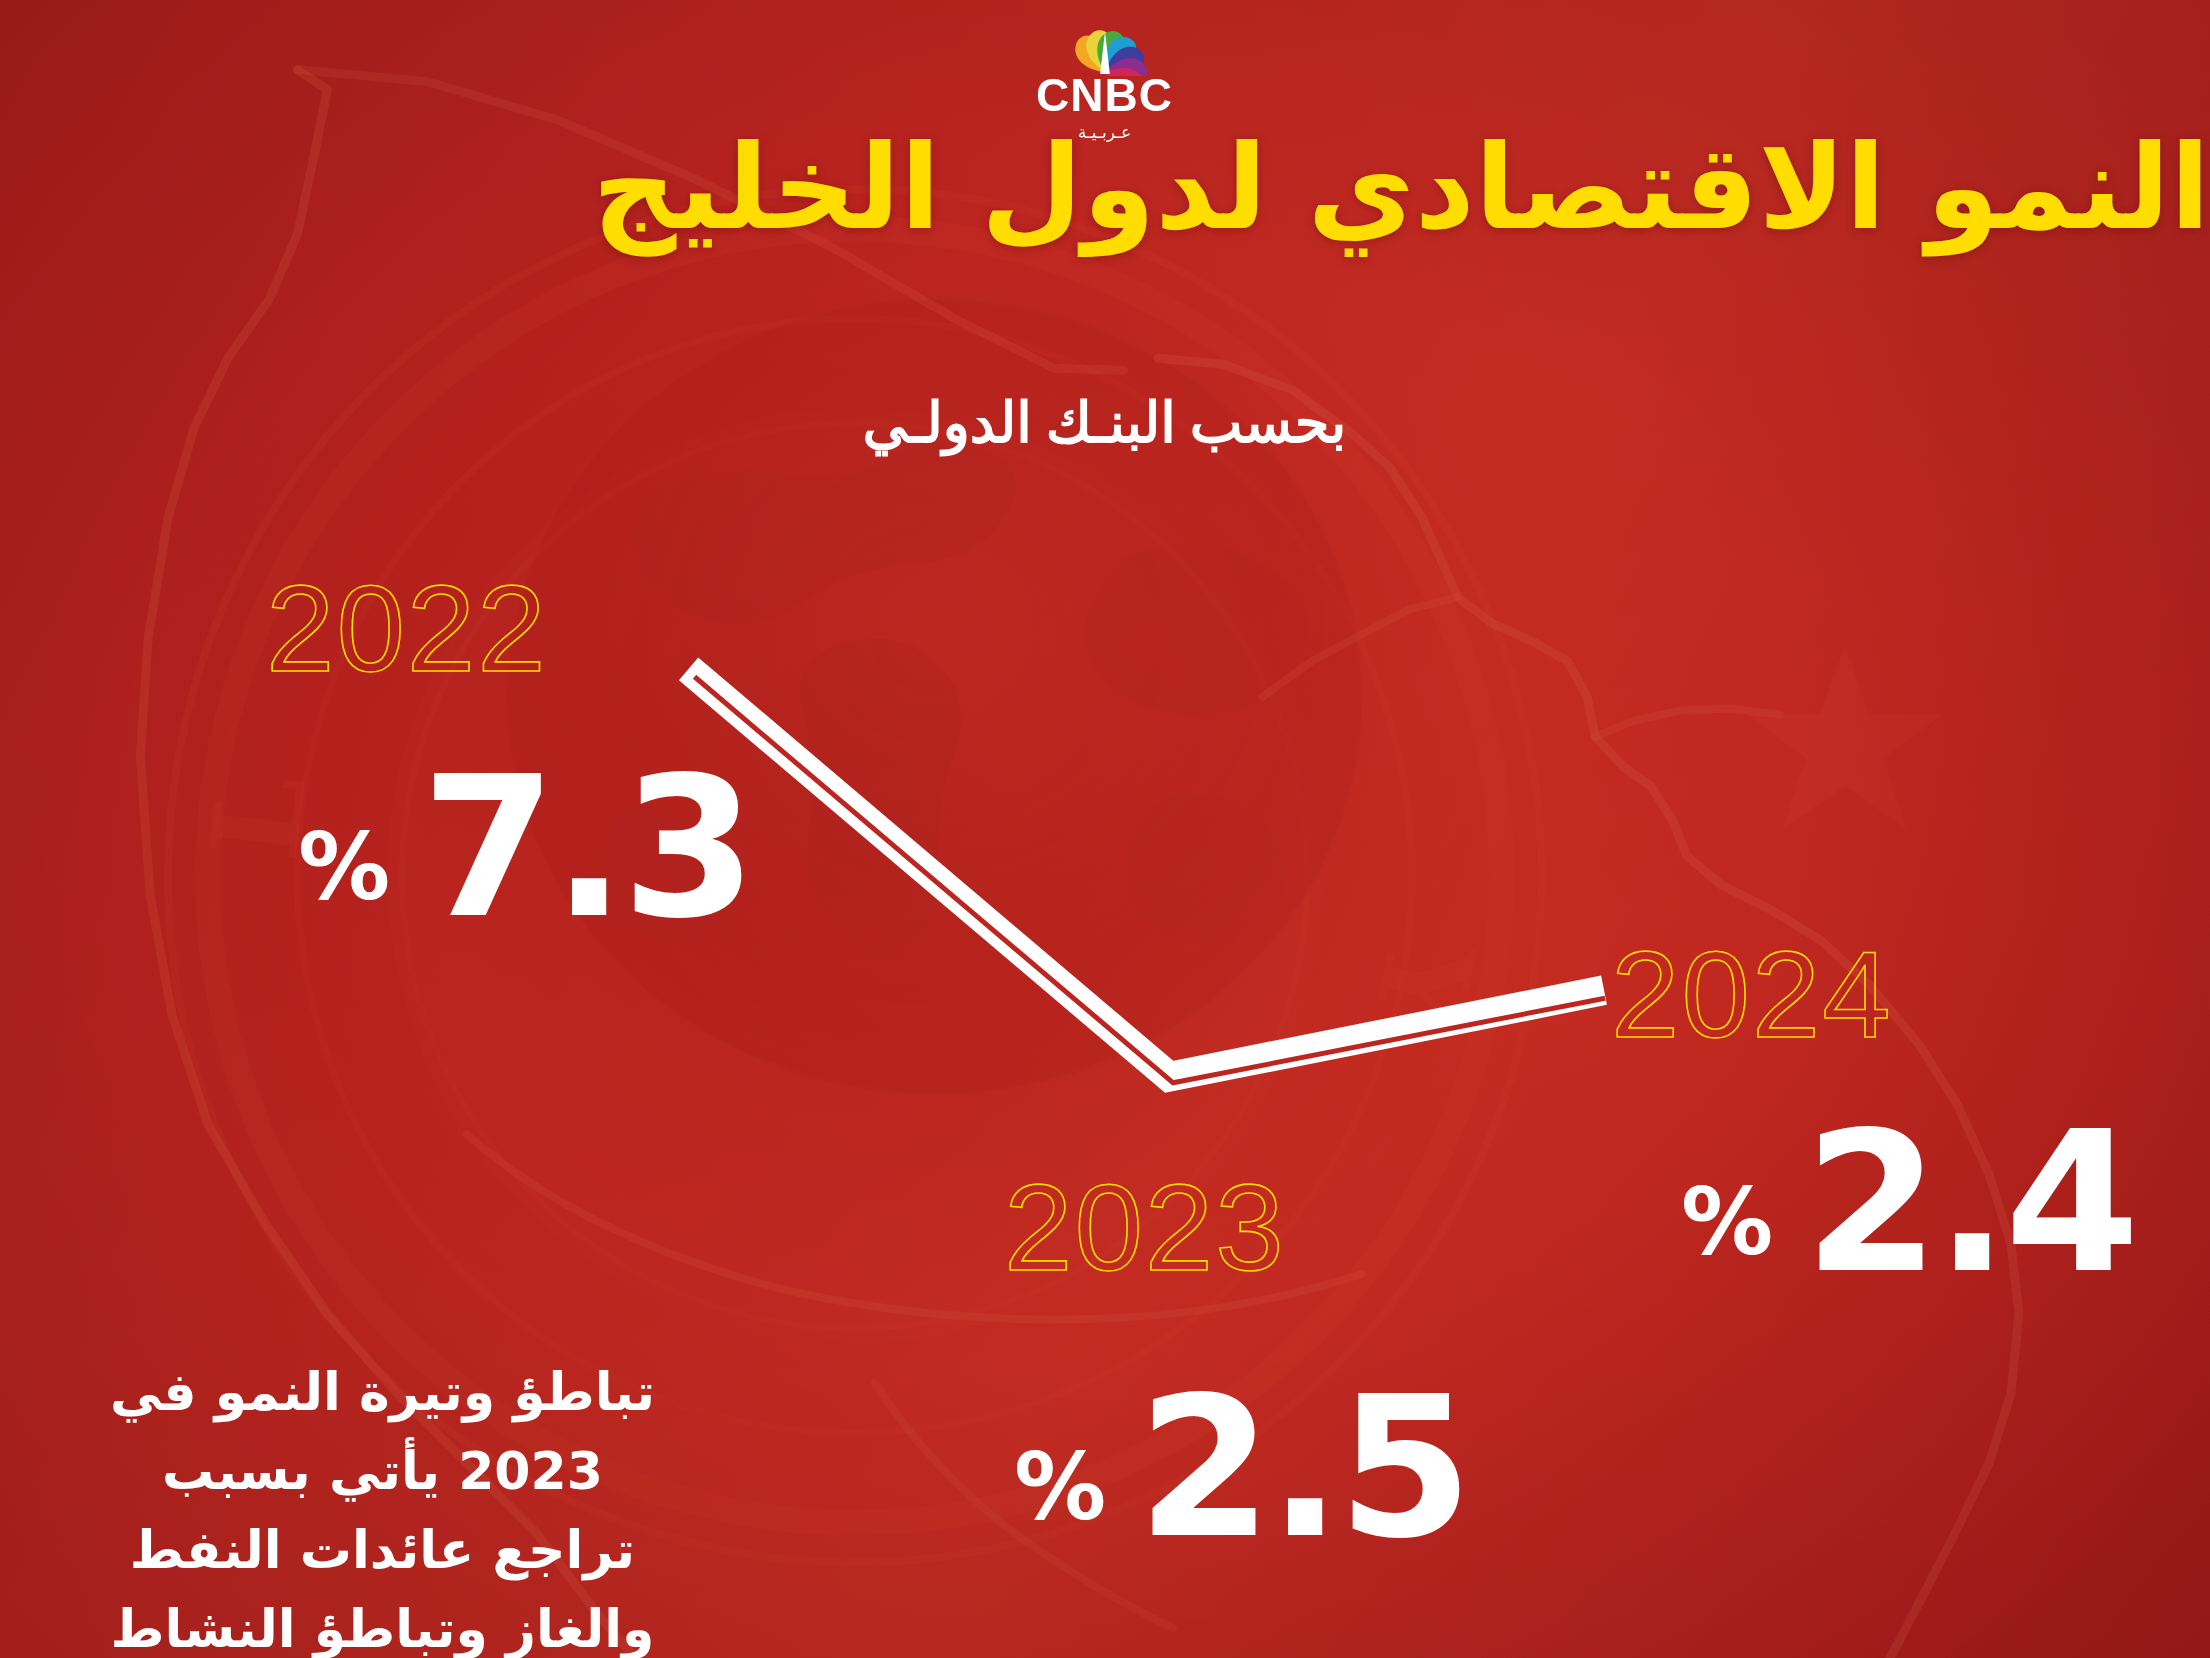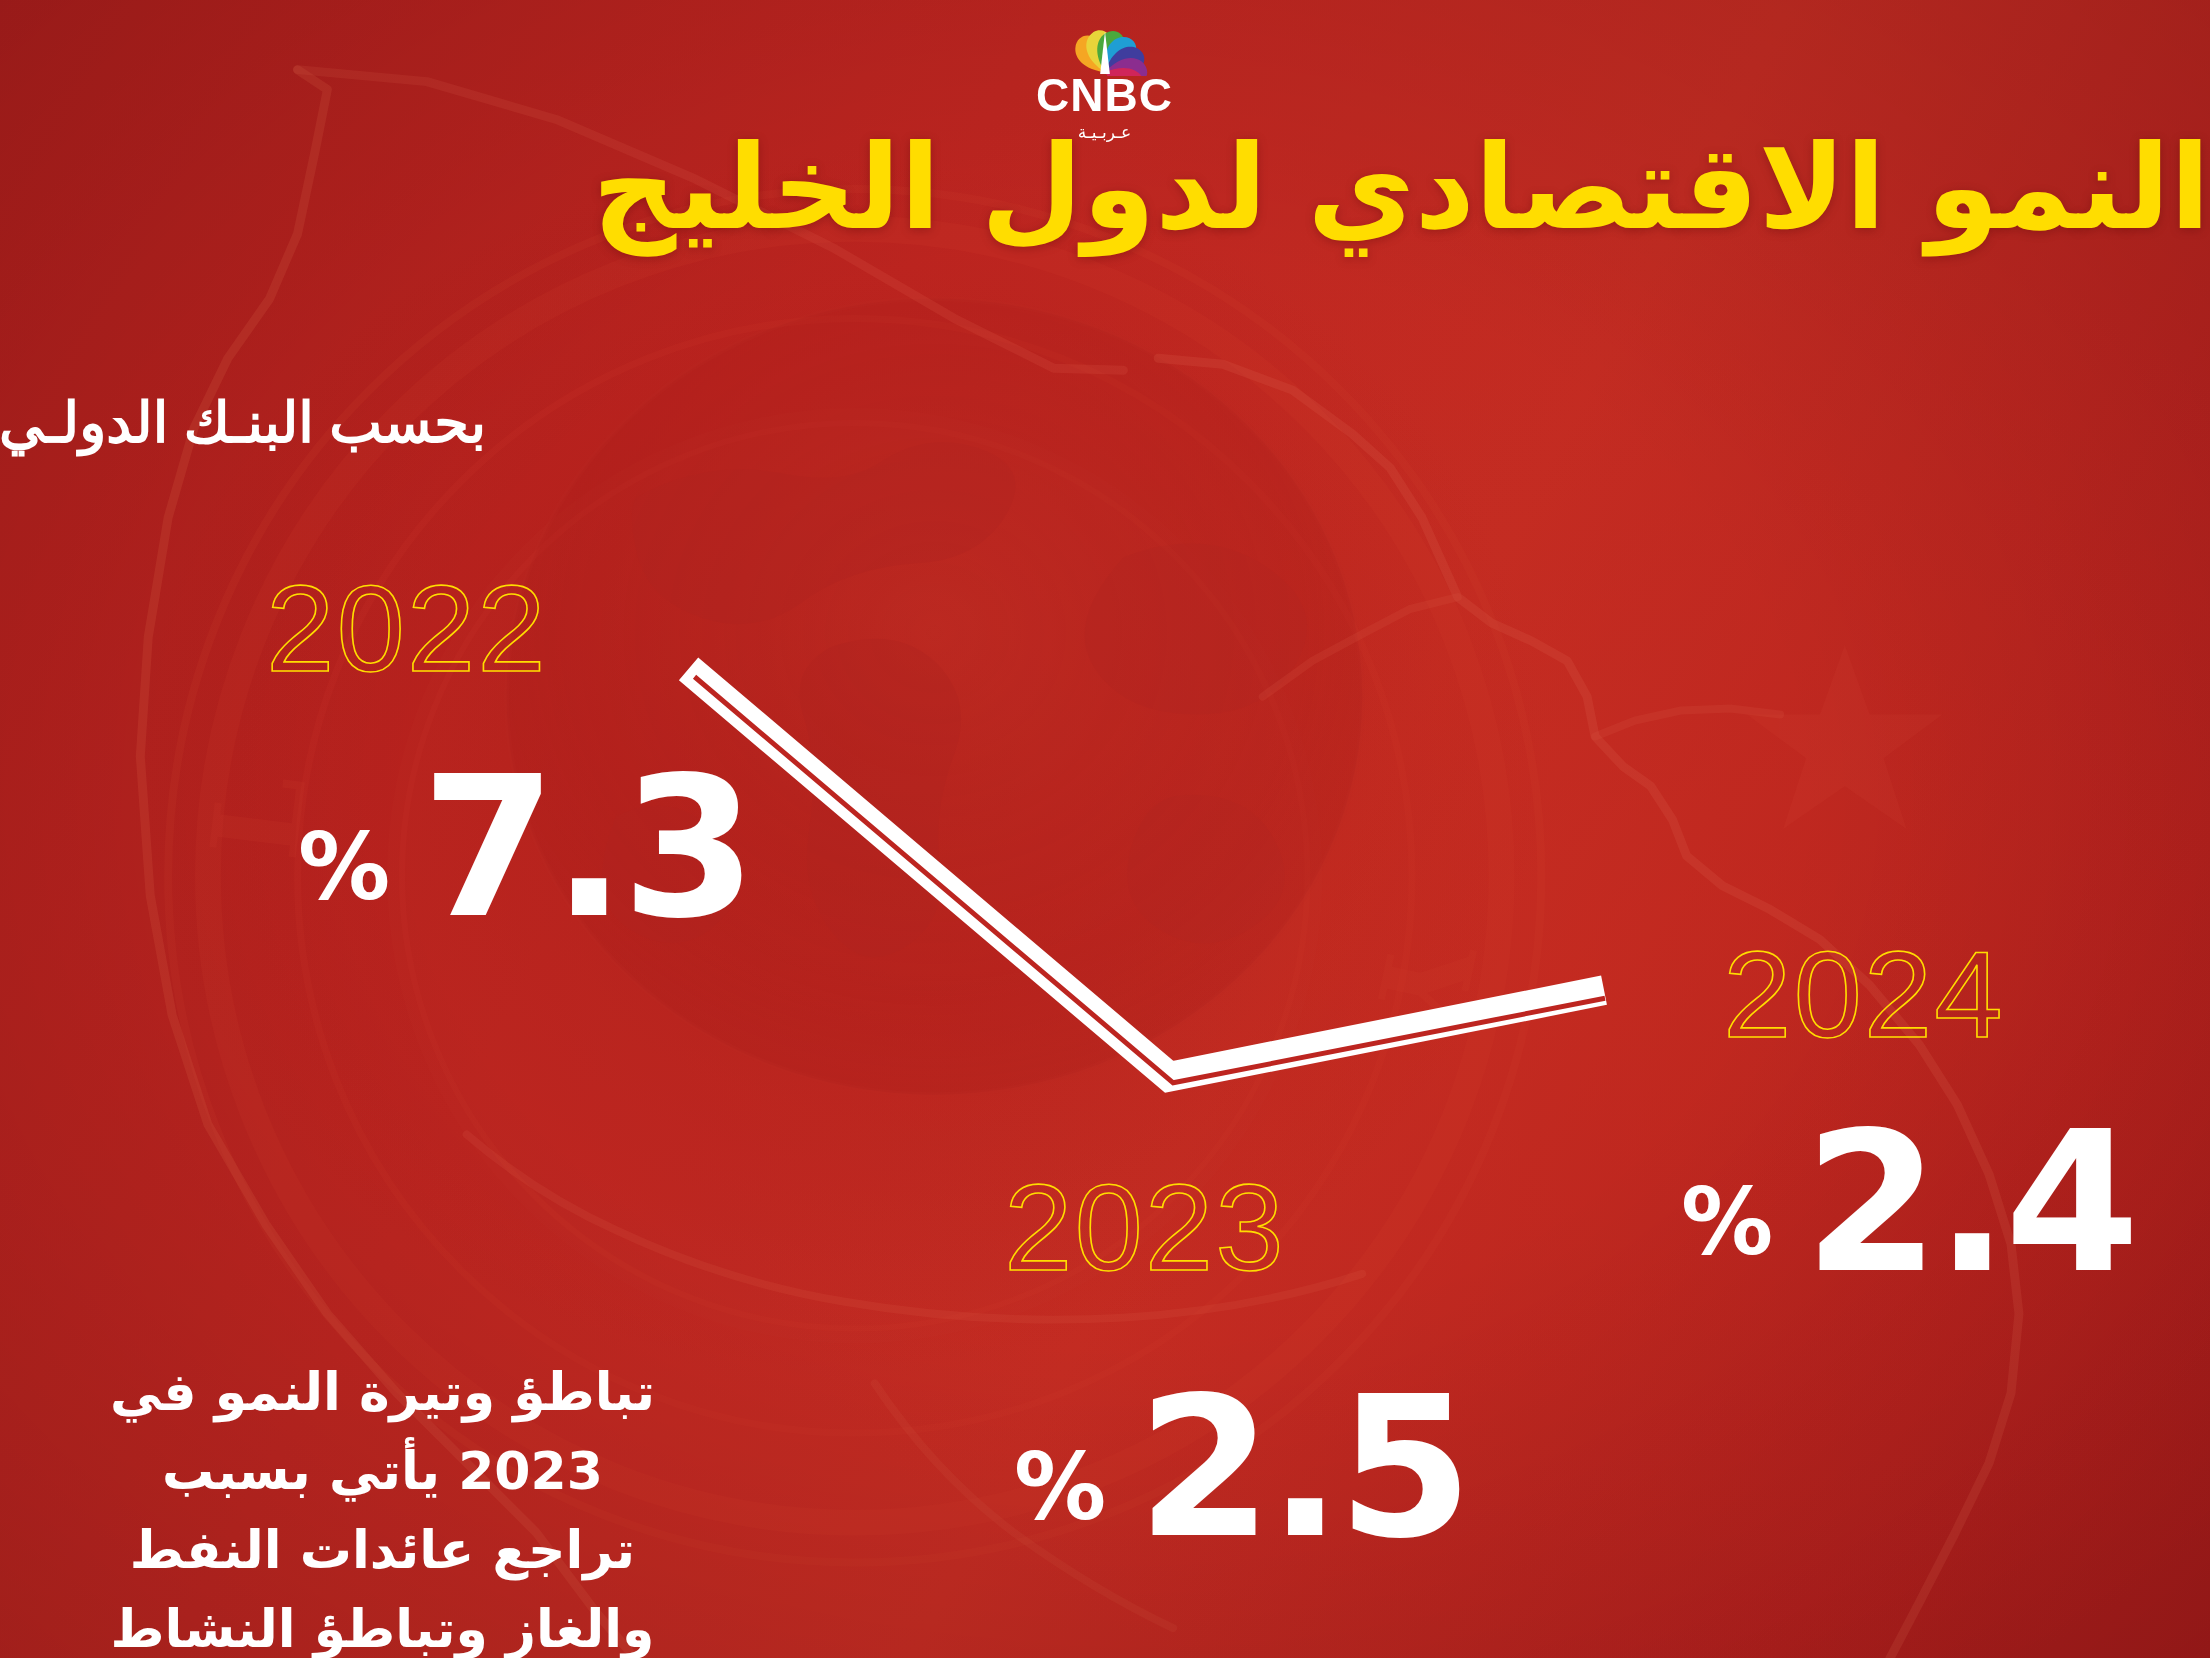--- a/index.html
+++ b/index.html
@@ -73,45 +73,45 @@
     line-height: 1.0;
     z-index: 5;
     text-shadow: 0 2px 10px rgba(90,8,8,0.35);
     font-family: "DejaVu Sans", "Liberation Sans", sans-serif;
   }
   .subhead {
     position: absolute;
     top: 390px;
     left: 0;
     right: 0;
-    text-align: left;
+    text-align: center;
     color: #ffffff;
     font-size: 56px;
     font-weight: bold;
     letter-spacing: 2px;
     z-index: 5;
-    font-family: Liberation Sans, sans-serif;
+    font-family: Liberation Serif, serif;
   }
 
   
   .year {
     position: absolute;
     color: #ffdd00;
     font-size: 123px;
     line-height: 1;
     font-weight: 100;
     letter-spacing: 2px;
     z-index: 5;
     direction: ltr;
     -webkit-text-stroke: 1.6px #ffdd00;
     color: transparent;
     font-family: Liberation Sans, sans-serif;
   }
   .year-2022 { left: 267px; top: 567px; }
-  .year-2024 { left: 1724px; top: 933px; }
+  .year-2024 { left: 1612px; top: 933px; }
   .year-2023 { left: 1005px; top: 1166px; }
 
   
   .value {
     position: absolute;
     color: #ffffff;
     font-weight: 900;
     line-height: 1;
     z-index: 5;
     direction: ltr;

